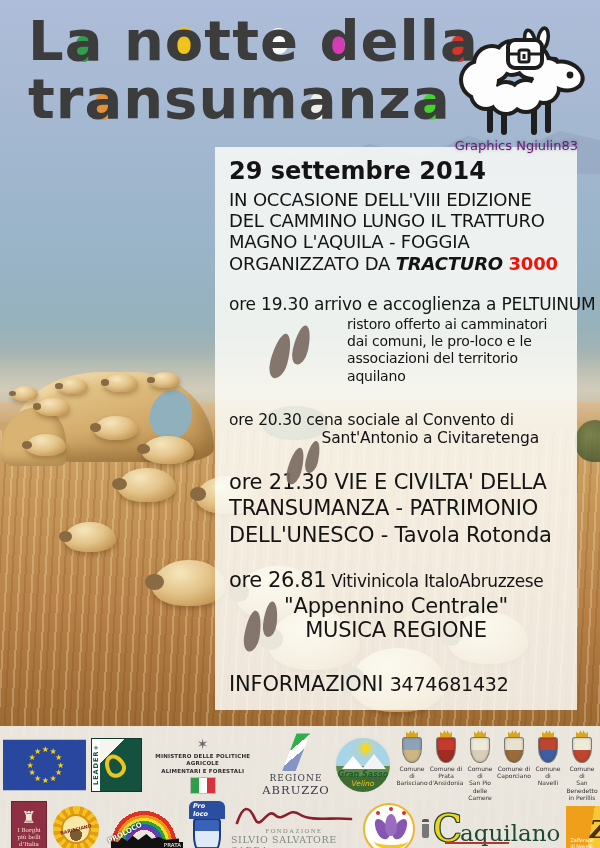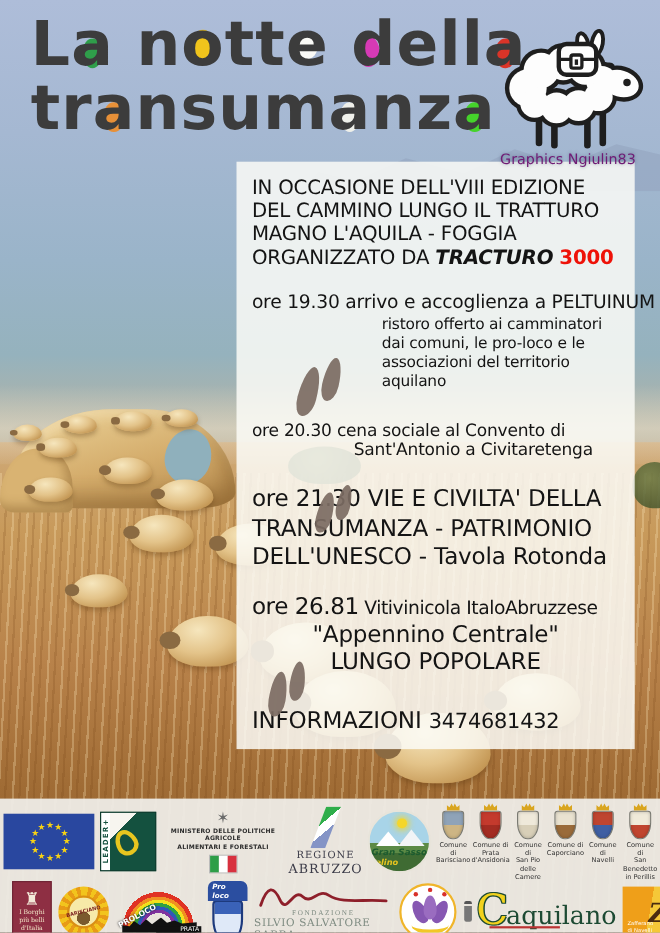--- a/index.html
+++ b/index.html
@@ -82,21 +82,21 @@
 .abruzzo{width:66px;display:flex;flex-direction:column;align-items:center}
 .abz-icon{width:28px;height:38px;background:linear-gradient(140deg,#2fae4a 40%,#fff 40% 56%,#8494c6 56%);clip-path:polygon(52% 0,100% 0,48% 100%,0 100%);margin-bottom:2px}
 .abz1{font-family:"DejaVu Serif",serif;font-size:9px;color:#3c3c49;letter-spacing:1px}
 .abz2{font-family:"DejaVu Serif",serif;font-size:11.5px;color:#3c3c49;letter-spacing:1px}
 .gransasso{width:58px;height:58px;border-radius:50%;position:relative;overflow:hidden;background:linear-gradient(180deg,#a8d4e8 0 52%,#5c8a46 52% 70%,#3f6b33 70% 100%);border:2px solid #e8e4da;flex:none}
 .gransasso span{position:absolute}
 .gs-sun{left:25px;top:6px;width:9px;height:9px;border-radius:50%;background:#f5d62a;box-shadow:0 0 6px 2px rgba(245,214,42,.85)}
 .gs-m1{left:6px;top:18px;border-left:11px solid transparent;border-right:11px solid transparent;border-bottom:13px solid #fff}
 .gs-m2{left:26px;top:16px;border-left:12px solid transparent;border-right:12px solid transparent;border-bottom:15px solid #f2f4f6}
 .gs-t1{left:0;right:0;top:32px;text-align:center;font-size:8px;font-weight:bold;font-style:italic;color:#1d5c2f}
-.gs-t2{left:0;right:0;top:41px;font-size:7.5px;font-weight:bold;font-style:italic;color:#e8c51f}
+.gs-t2{left:0;right:0;top:41px;text-align:center;font-size:7.5px;font-weight:normal;font-style:italic;color:#e8c51f}
 .comuni{display:flex;gap:4px;align-items:flex-start}
 .comune{width:30px;display:flex;flex-direction:column;align-items:center}
 .crown{width:12px;height:7px;background:#d9a51f;clip-path:polygon(0 100%,0 25%,22% 55%,38% 5%,50% 50%,62% 5%,78% 55%,100% 25%,100% 100%)}
 .shield{width:20px;height:26px;border:1px solid #7a7a72;border-radius:3px 3px 48% 48%/3px 3px 58% 58%;box-shadow:inset 0 0 3px rgba(0,0,0,.25)}
 .cname{margin-top:2px;font-size:6px;line-height:1.2;color:#333;text-align:center;white-space:pre-line}
 .borghi{width:36px;height:56px;background:#8e2f43;border:1px solid #6d2333;display:flex;flex-direction:column;align-items:center;justify-content:center;gap:1px;flex:none}
 .rook{color:#f3ead9;font-size:16px;line-height:1}
 .borghi-cap{font-size:5.6px;color:#f3e6c8;text-align:center;line-height:1.25;white-space:pre-line;font-family:"DejaVu Serif",serif}
 .sunlogo{width:46px;height:46px;border-radius:50%;background:repeating-conic-gradient(#f2c41d 0 11deg,#e89b16 11deg 22deg);display:flex;align-items:center;justify-content:center;flex:none}
 .sun-core{width:30px;height:30px;border-radius:50%;background:radial-gradient(circle at 50% 72%,#7a5a2e 0 26%,#f7e9a8 27%);border:2px solid #d98f14;display:flex;align-items:center;justify-content:center}
@@ -207,41 +207,42 @@
     <ellipse cx="80" cy="17" rx="5" ry="11" fill="#fdfdfd" stroke="#1e1e1e" stroke-width="3.5" transform="rotate(-12 80 17)"></ellipse>
     <ellipse cx="93" cy="15" rx="5" ry="11" fill="#fdfdfd" stroke="#1e1e1e" stroke-width="3.5" transform="rotate(10 93 15)"></ellipse>
     <rect x="58" y="16" width="34" height="28" rx="7" fill="#fdfdfd" stroke="#1e1e1e" stroke-width="4"></rect>
     <line x1="60" y1="30" x2="90" y2="30" stroke="#1e1e1e" stroke-width="3"></line>
     <rect x="69" y="26" width="10" height="12" rx="2" fill="#fdfdfd" stroke="#1e1e1e" stroke-width="3"></rect>
     <rect x="72.5" y="30" width="3" height="5" fill="#1e1e1e"></rect>
   </svg>
   <div class="credit">Graphics Ngiulin83</div>
 
   <section class="content-box">
+    <h1 class="date">29 settembre 2014</h1>
     <div class="intro">IN OCCASIONE DELL'VIII EDIZIONE
 DEL CAMMINO LUNGO IL TRATTURO
 MAGNO L'AQUILA - FOGGIA</div>
     <div class="organizzato"><span>ORGANIZZATO DA </span><span class="org-name">TRACTURO</span> <span class="org-num">3000</span></div>
 
     <p class="s1l1">ore 19.30 arrivo e accoglienza a PELTUINUM</p>
     <div class="note">ristoro offerto ai camminatori
 dai comuni, le pro-loco e le
 associazioni del territorio
 aquilano</div>
 
     <p class="s2l1">ore 20.30 cena sociale al Convento di</p>
     <p class="s2l2">Sant'Antonio a Civitaretenga</p>
 
     <div class="s3">ore 21.30 VIE E CIVILTA' DELLA
 TRANSUMANZA - PATRIMONIO
 DELL'UNESCO - Tavola Rotonda</div>
 
     <p class="s4l1"><span class="s4time">ore 26.81</span><span> Vitivinicola ItaloAbruzzese</span></p>
     <p class="s4l2">"Appennino Centrale"</p>
-    <p class="s4l3">LUNGO POPOLARE</p>
+    <p class="s4l3">MUSICA REGIONE</p>
 
     <p class="info"><span class="info-label">INFORMAZIONI</span> <span class="info-phone">3474681432</span></p>
 
     <span class="hoof" style="left:55px;top:178px">
         <i></i>
         <i></i>
       </span>
     <span class="hoof" style="left:68px;top:288px;transform:scale(.82)">
         <i></i>
         <i></i>

